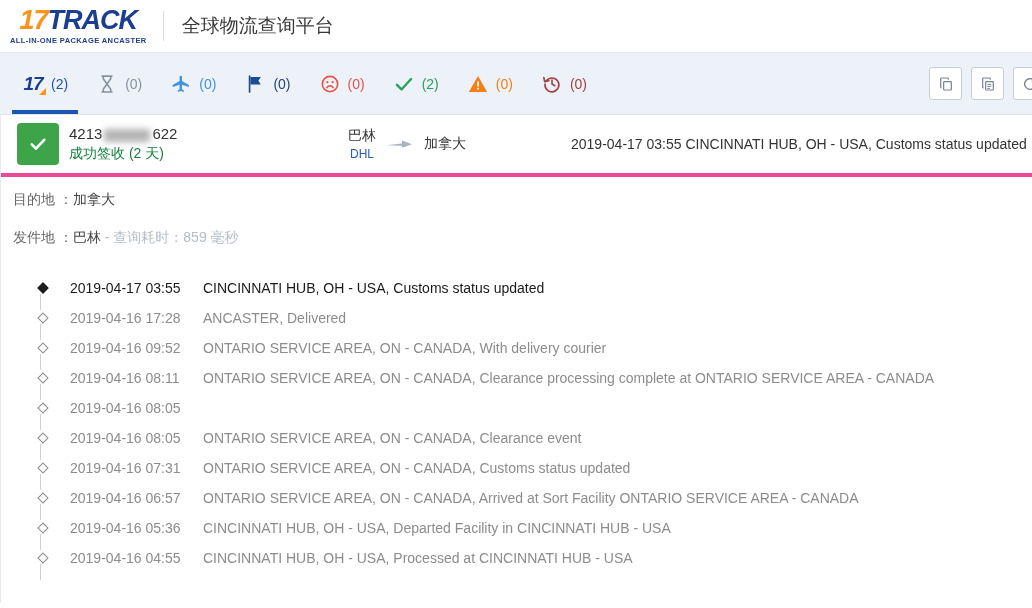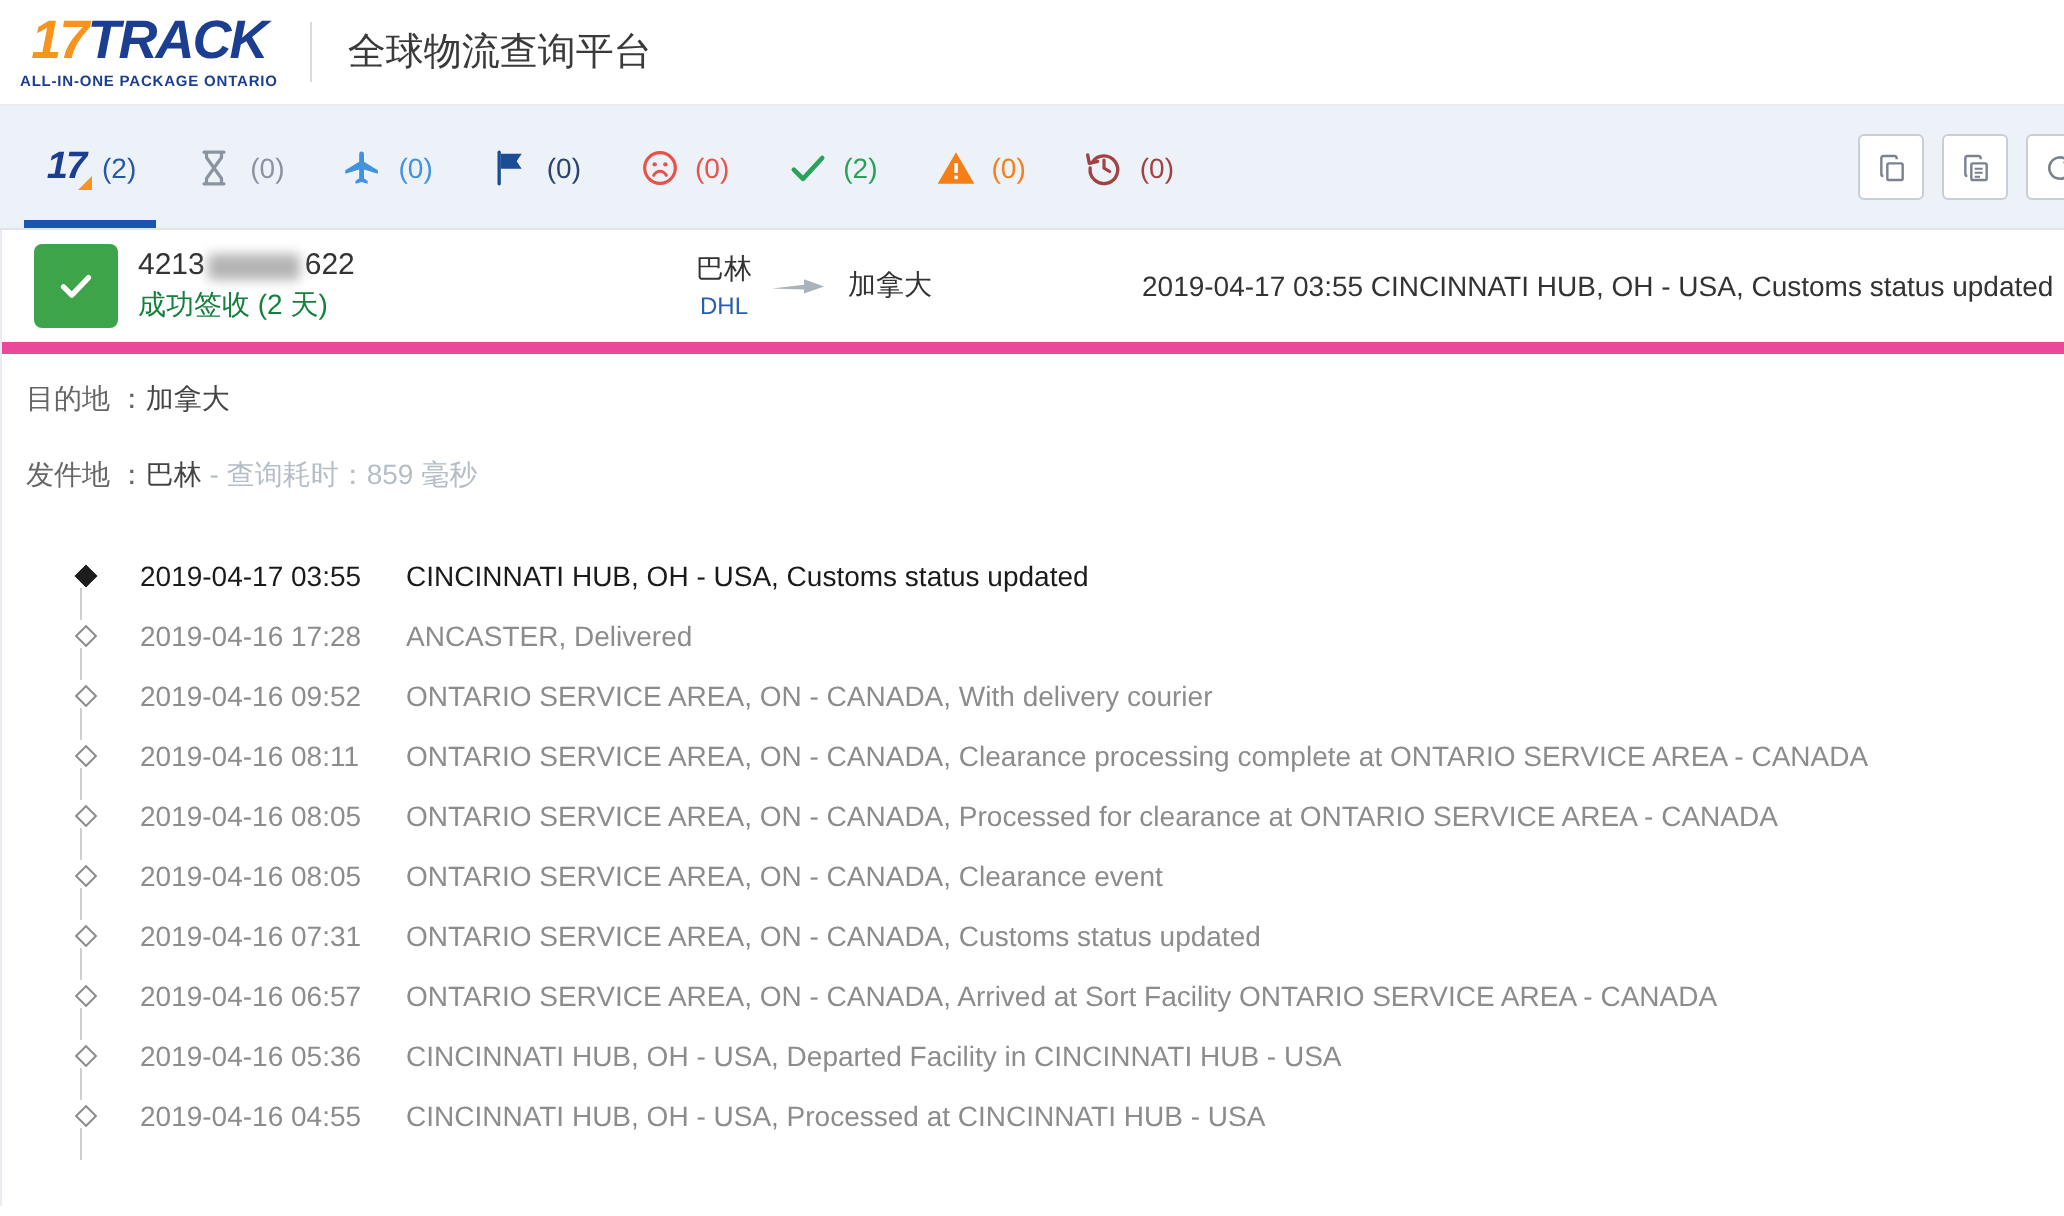--- a/index.html
+++ b/index.html
@@ -36,21 +36,21 @@
   .toolbar { margin-left:auto; margin-right:-14px; display:flex; gap:9px; }
   .tool-btn { width:33px; height:33px; background:#fff; border:1px solid #c9ced6;
               border-radius:3px; display:flex; align-items:center; justify-content:center;
               color:#7a8290; cursor:pointer; }
   .tool-btn svg { width:16px; height:16px; display:block; }
 
   
   .panel { border-left:1px solid #e9edf3; }
 
   .summary-row { height:62px; display:flex; align-items:center; padding-left:16px;
-                 border-bottom:6px solid #ec4899; background:#fff; cursor:pointer; }
+                 border-bottom:4px solid #ec4899; background:#fff; cursor:pointer; }
   .status-box { width:42px; height:42px; border-radius:4px; background:#3da44a; flex:none;
                 display:flex; align-items:center; justify-content:center; }
   .status-box svg { width:20px; height:20px; }
   .pkg-id-block { margin-left:10px; width:279px; }
   .pkg-number { font-size:15px; color:#333; }
   .blur-chunk { display:inline-block; width:46px; height:13px; background:#b4b4b4;
                 filter:blur(3px); vertical-align:middle; margin:0 2px; border-radius:2px; }
   .pkg-status { font-size:14px; color:#15803d; margin-top:3px; }
   .pkg-route { width:223px; display:flex; align-items:center; }
   .route-origin { text-align:center; }
@@ -78,21 +78,21 @@
   .event-time { margin-left:21px; width:133px; font-size:14px; color:#8c8c8c; flex:none; }
   .event-desc { font-size:14px; color:#8c8c8c; white-space:nowrap; }
   .event-row.latest .event-time, .event-row.latest .event-desc { color:#1a1a1a; }
 </style>
 </head>
 <body>
 
 <div class="header">
   <div class="logo">
     <span class="logo-word"><span class="logo-17">17</span><span class="logo-track">TRACK</span></span>
-    <span class="logo-tagline">ALL-IN-ONE PACKAGE ONTARIO</span>
+    <span class="logo-tagline">ALL-IN-ONE PACKAGE ANCASTER</span>
   </div>
   <div class="header-divider"></div>
   <div class="site-title">全球物流查询平台</div>
 </div>
 
 <div class="tabbar">
   <div id="tabs-host" style="display:flex;height:100%;">
   <div class="tab selected">
     <span class="tab-icon" style="color: rgb(27, 62, 145);">
           <b class="mini17">17<i></i></b>
@@ -269,21 +269,20 @@
         </span>
     <span class="event-time">2019-04-16 08:11</span>
     <span class="event-desc">ONTARIO SERVICE AREA, ON - CANADA, Clearance processing complete at ONTARIO SERVICE AREA - CANADA</span>
   </div>
 
   <div class="event-row">
     <span class="event-marker">
           <span class="diamond"></span>
         </span>
     <span class="event-time">2019-04-16 08:05</span>
-    <span class="event-desc">ONTARIO SERVICE AREA, ON - CANADA, Processed for clearance at ONTARIO SERVICE AREA - CANADA</span>
   </div>
 
   <div class="event-row">
     <span class="event-marker">
           <span class="diamond"></span>
         </span>
     <span class="event-time">2019-04-16 08:05</span>
     <span class="event-desc">ONTARIO SERVICE AREA, ON - CANADA, Clearance event</span>
   </div>
 

